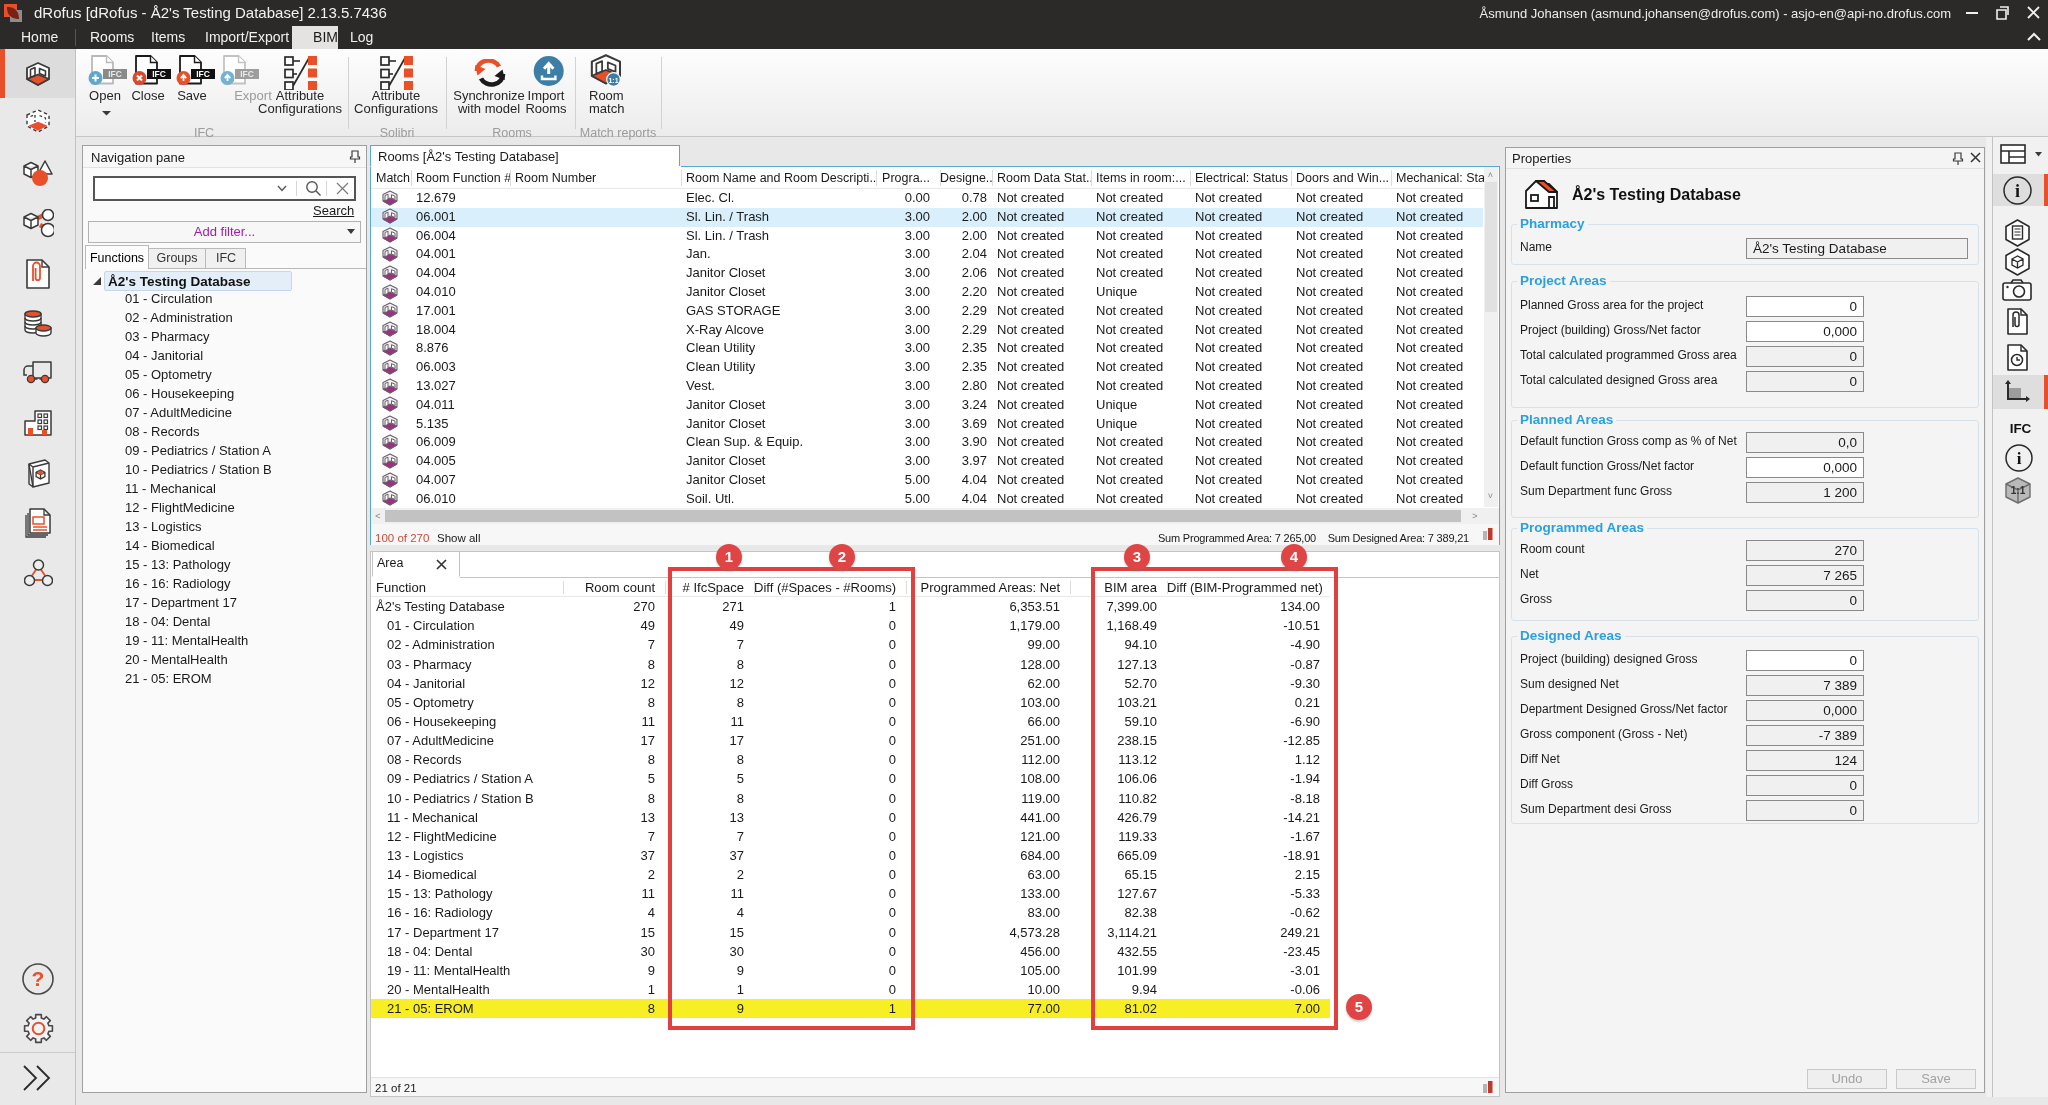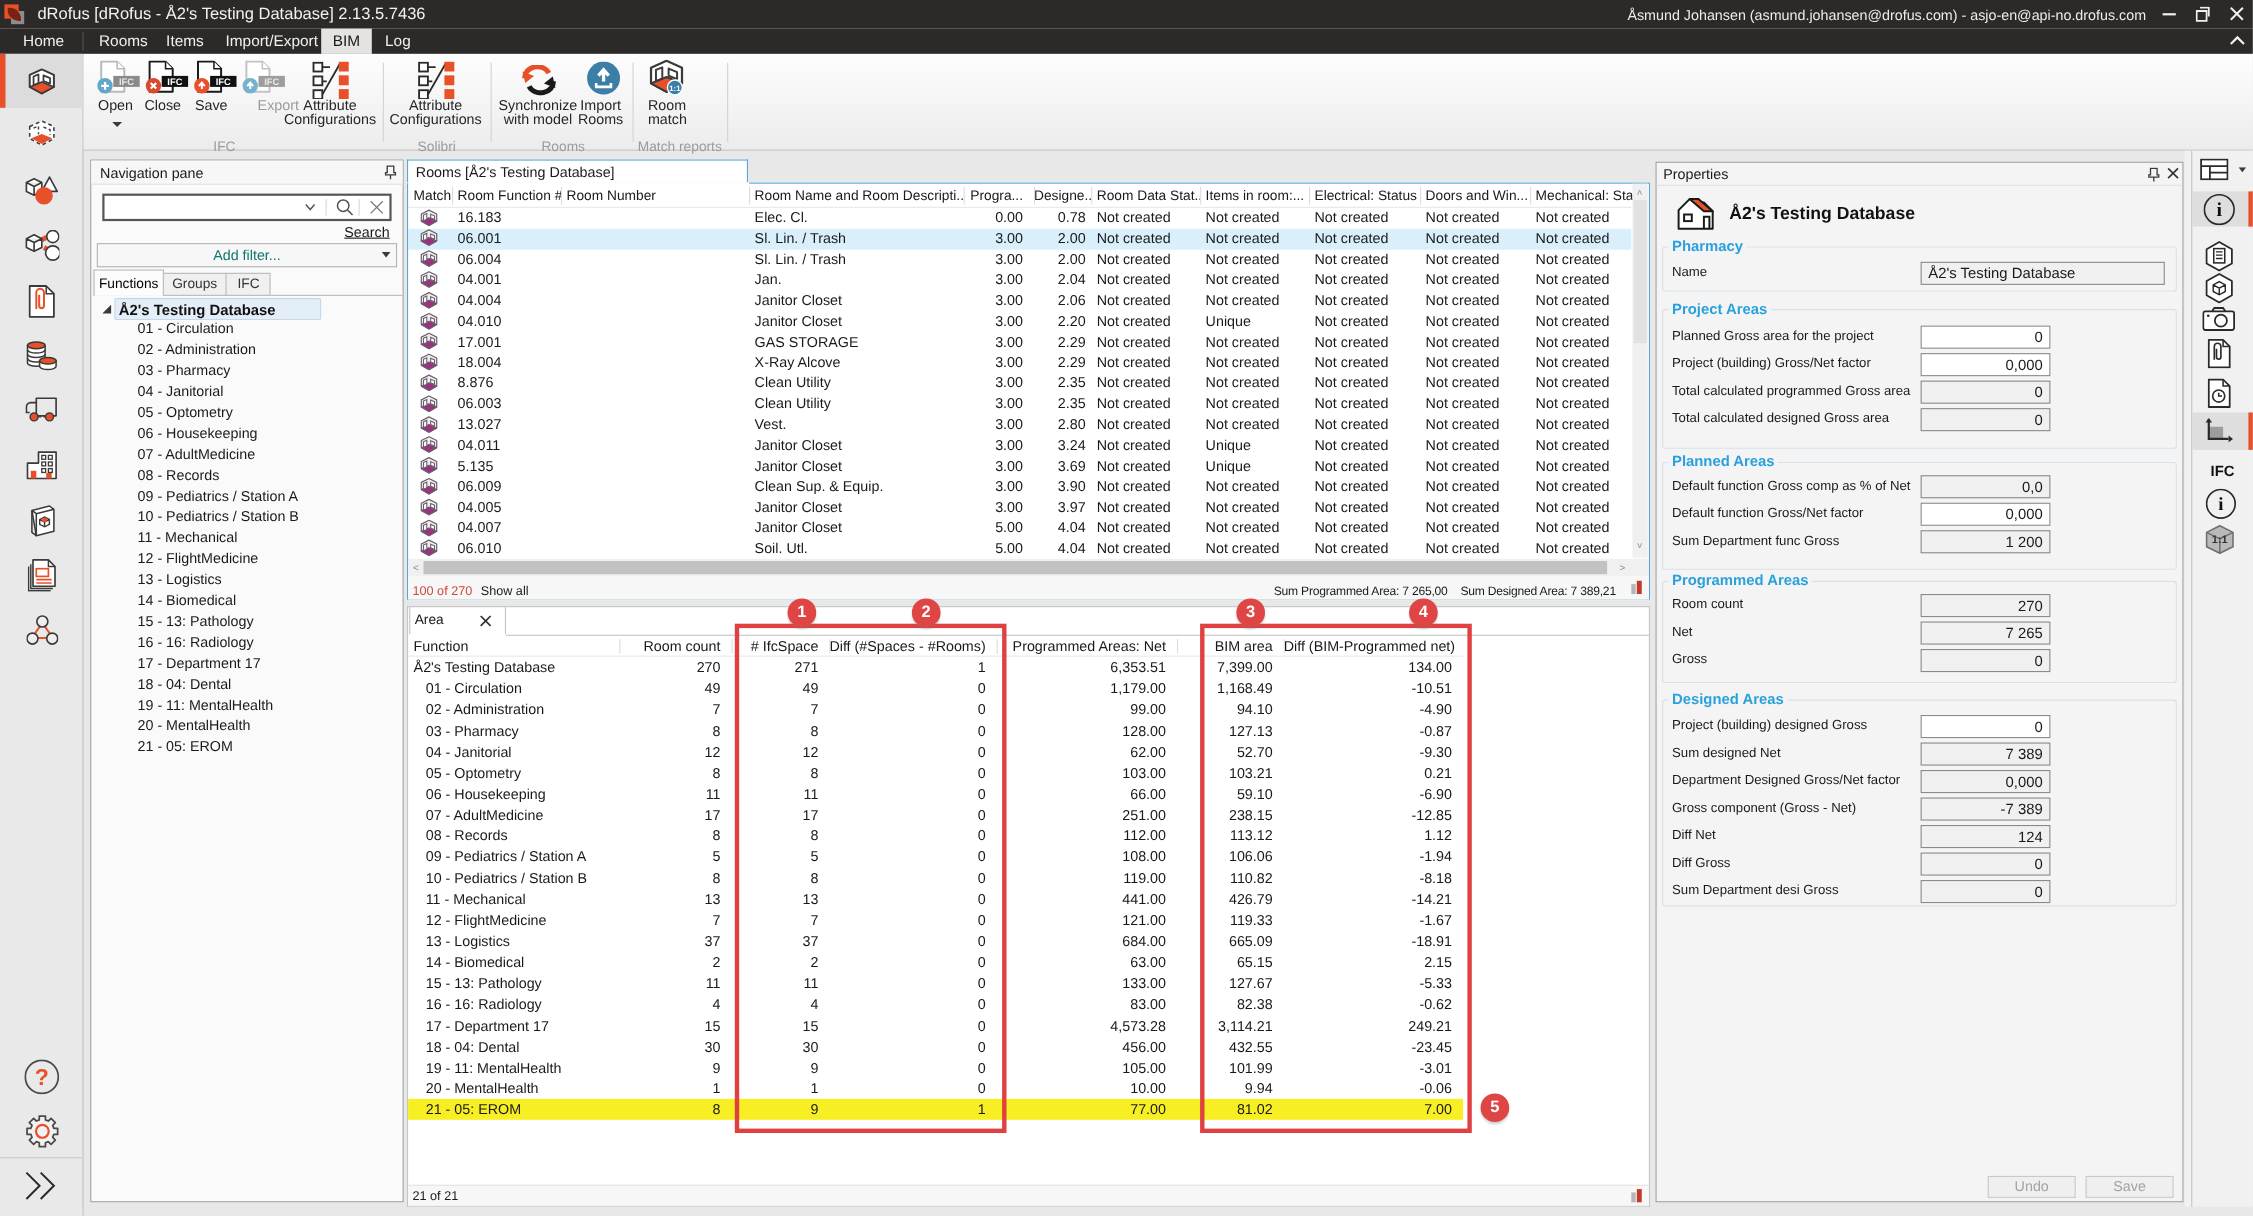--- a/index.html
+++ b/index.html
@@ -1,18 +1,18 @@
 <!DOCTYPE html>
 <html><head><meta charset="utf-8"><style>
 *{margin:0;padding:0;box-sizing:border-box}
 html,body{width:2048px;height:1105px;overflow:hidden;font-family:"Liberation Sans",sans-serif;background:#e8e8e8}
 .abs{position:absolute}
 .titlebar{left:0;top:0;width:2048px;height:26px;background:#2b2a28;color:#f2f2f2}
 .menubar{left:0;top:26px;width:2048px;height:23px;background:#2b2a28}
-.menu-item{position:absolute;top:26px;height:23px;line-height:23px;color:#f0f0f0;font-size:14px;text-align:center}
+.menu-item{position:absolute;top:26px;height:23px;line-height:23px;color:#f0f0f0;font-size:14px;text-align:right}
 .ribbon{left:76px;top:49px;width:1972px;height:88px;background:linear-gradient(#fdfdfd,#ececec);border-bottom:1px solid #c6c6c6}
 .leftbar{left:0;top:49px;width:76px;height:1056px;background:#e9e9e9;border-right:1px solid #c2c2c2}
 .rlabel{position:absolute;font-size:13px;color:#262626;text-align:center;line-height:13px}
 .rgroup{position:absolute;font-size:12.5px;color:#9b9b9b;text-align:center;height:14px}
 .gsep{position:absolute;top:8px;height:72px;width:1px;background:#d2d2d2}
 .navpane{left:82px;top:145px;width:285px;height:948px;background:#fafafa;border:1px solid #a0a0a0}
 .proppane{left:1505px;top:147px;width:480px;height:946px;background:#f4f4f4;border:1px solid #a0a0a0}
 .rightbar{left:1986px;top:137px;width:62px;height:960px;background:#f1f1f1}
 .fieldset{position:absolute;left:6px;width:468px;border:1px solid #d6e1ea;border-radius:3px;background:#f4f4f4}
 .flabel{position:absolute;left:13px;font-size:13.5px;font-weight:bold;color:#2aa1dd;background:#f4f4f4;padding:0 3px}
@@ -273,21 +273,21 @@
     <circle cx="7" cy="7" r="5.2" fill="none" stroke="#555" stroke-width="1.4"></circle>
     <path d="M11,11 L15.5,15.5" stroke="#555" stroke-width="1.4"></path>
   </svg>
 <svg class="abs" style="left:336px;top:182px" width="13" height="13">
     <path d="M1,1 L12,12 M12,1 L1,12" stroke="#7a7a7a" stroke-width="1.2"></path>
   </svg>
 <div class="abs" style="left:296px;top:181px;width:1px;height:15px;background:#d7d7d7"></div>
 <div class="abs" style="left:326px;top:181px;width:1px;height:15px;background:#d7d7d7"></div>
 <div class="abs" style="left:313px;top:203px;font-size:13px;color:#1a1a1a;text-decoration:underline">Search</div>
 <div class="abs" style="left:88px;top:221px;width:273px;height:22px;background:#f7f7f7;border:1px solid #b2b2b2"></div>
-<div class="abs" style="left:88px;top:224px;width:273px;text-align:center;font-size:13px;color:#0f766e">Add filter...</div>
+<div class="abs" style="left:88px;top:224px;width:273px;text-align:center;font-size:13px;color:#a21caf">Add filter...</div>
 <svg class="abs" style="left:347px;top:229px" width="9" height="6">
     <path d="M0,0 L8,0 L4,5 Z" fill="#3a3a3a"></path>
   </svg>
 <div class="abs" style="left:85px;top:248px;width:161px;height:21px;background:#f0f0f0;border:1px solid #b9b9b9"></div>
 <div class="abs" style="left:85px;top:245px;width:64px;height:24px;background:#fcfcfc;border:1px solid #b9b9b9;border-bottom:none;font-size:12.5px;text-align:center;line-height:24px">Functions</div>
 <div class="abs" style="left:149px;top:248px;width:57px;height:21px;font-size:12.5px;color:#333;text-align:center;line-height:21px;border-right:1px solid #b9b9b9">Groups</div>
 <div class="abs" style="left:206px;top:248px;width:40px;height:21px;font-size:12.5px;color:#333;text-align:center;line-height:21px">IFC</div>
 <div class="abs" style="left:246px;top:268px;width:120px;height:1px;background:#b9b9b9"></div>
 <svg class="abs" style="left:93px;top:277px" width="9" height="9">
     <path d="M8,0 L8,8 L0,8 Z" fill="#3a3a3a"></path>
@@ -338,21 +338,21 @@
 <div class="hsep" style="left:876px;top:170px;height:16px;bottom:auto"></div>
 <div class="hsep" style="left:940px;top:170px;height:16px;bottom:auto"></div>
 <div class="hsep" style="left:992px;top:170px;height:16px;bottom:auto"></div>
 <div class="hsep" style="left:1091px;top:170px;height:16px;bottom:auto"></div>
 <div class="hsep" style="left:1190px;top:170px;height:16px;bottom:auto"></div>
 <div class="hsep" style="left:1291px;top:170px;height:16px;bottom:auto"></div>
 <div class="hsep" style="left:1391px;top:170px;height:16px;bottom:auto"></div>
 <div class="abs" style="left:371px;top:188px;width:1112px;height:1px;background:#e8e8e8"></div>
 <div class="tbl-row" style="left:371px;top:189.0px;height:18.8px;line-height:18.8px;width:1112px">
     <div class="c" style="width:40px;"></div>
-    <div class="c" style="width:99px;">16.183</div>
+    <div class="c" style="width:99px;">12.679</div>
     <div class="c" style="width:171px;"></div>
     <div class="c" style="width:195px;">Elec. Cl.</div>
     <div class="cr" style="width:64px;">0.00</div>
     <div class="cr" style="width:52px;padding-right:5px;">0.78</div>
     <div class="c" style="width:99px;">Not created</div>
     <div class="c" style="width:99px;">Not created</div>
     <div class="c" style="width:101px;">Not created</div>
     <div class="c" style="width:100px;">Not created</div>
     <div class="c" style="width:104px;">Not created</div>
   </div>

